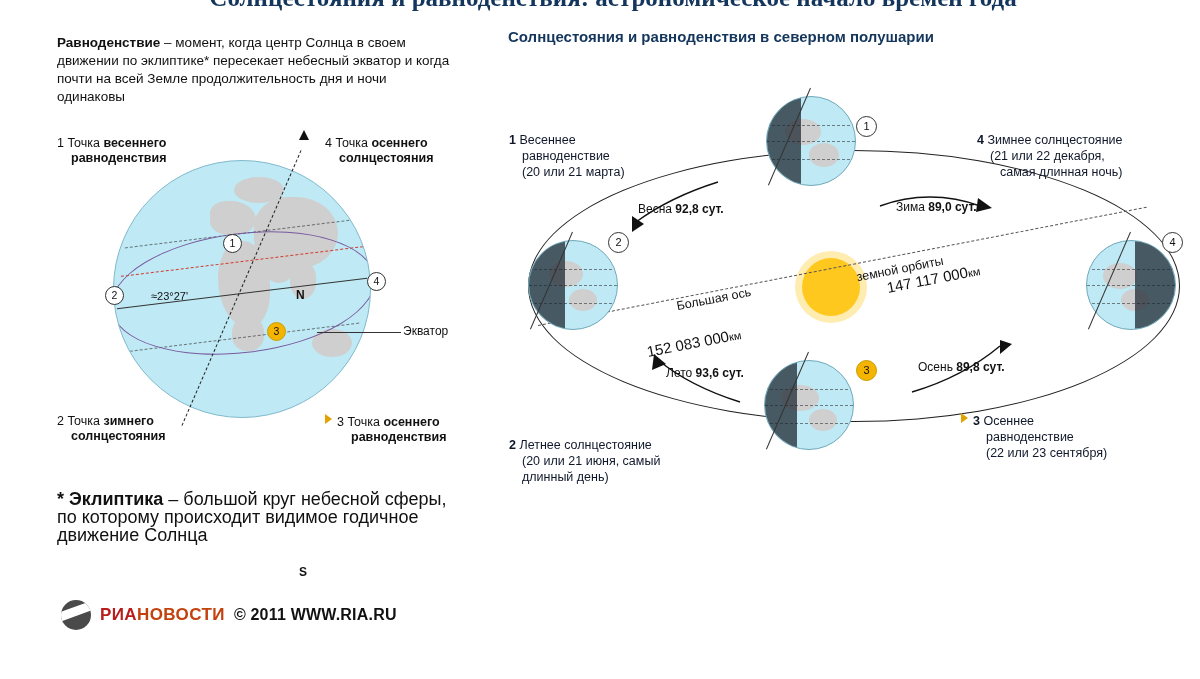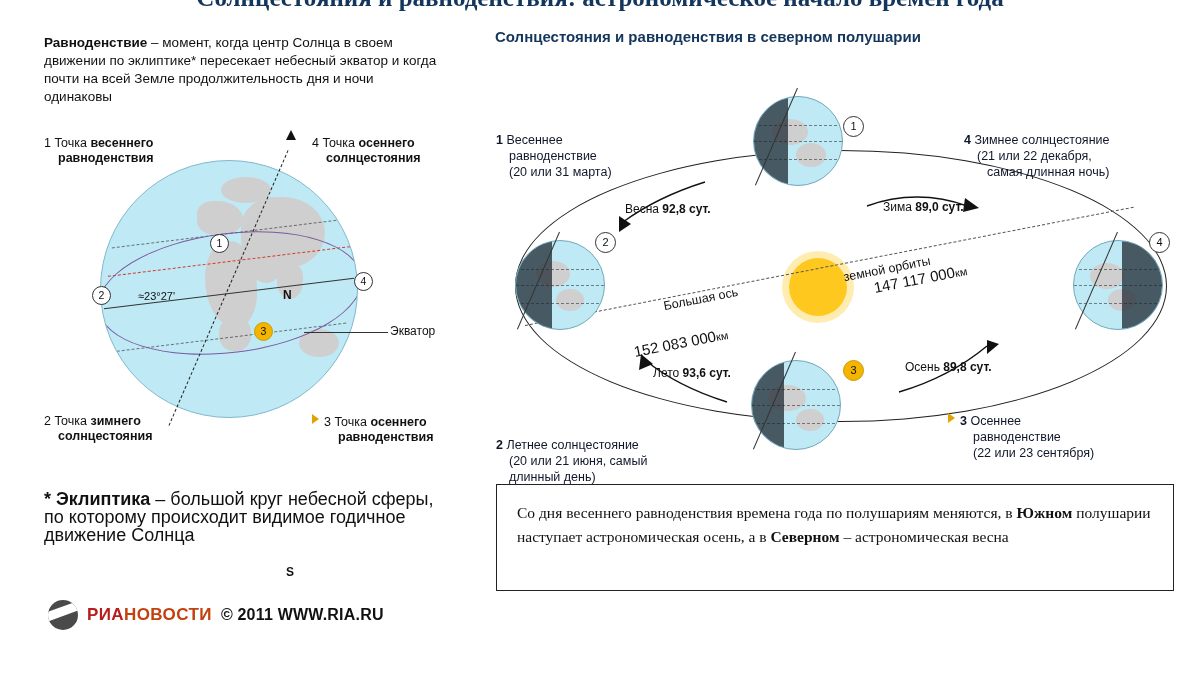--- a/index.html
+++ b/index.html
@@ -4,21 +4,21 @@
 <style>
   html,body{margin:0;padding:0;}
   body{
     width:1200px;height:679px;
     background:#ffffff;
     font-family:"Liberation Sans", sans-serif;
     color:#111;
     position:relative;
     overflow:hidden;
   }
-  .page{position:absolute;left:0;top:0;width:1132px;height:679px;}
+  .page{position:absolute;left:13px;top:0;width:1132px;height:679px;}
 
   
   .title-strip{
     position:absolute;left:0;top:0;width:1200px;height:14px;
     overflow:hidden;
   }
   .title-strip .t{
     position:absolute;left:50%;transform:translateX(-50%);
     top:-16px;
     white-space:nowrap;
@@ -328,21 +328,21 @@
       <polygon points="146,244 144,260 158,254" fill="#111"></polygon>
       <path d="M404,282 C438,272 468,256 492,236" stroke="#111" stroke-width="1.4" fill="none"></path>
       <polygon points="492,230 504,234 492,244" fill="#111"></polygon>
     </svg>
   </div>
 
   <div class="corner-lbl" style="left:496px;top:132px;">
     <b>1</b>
     <span>Весеннее</span><br>
     <span style="margin-left:13px;display:inline-block;">равноденствие</span><br>
-    <span style="margin-left:13px;display:inline-block;">(20 или 31 марта)</span>
+    <span style="margin-left:13px;display:inline-block;">(20 или 21 марта)</span>
   </div>
 
   <div class="corner-lbl" style="left:964px;top:132px;">
     <b>4</b>
     <span>Зимнее солнцестояние</span><br>
     <span style="margin-left:13px;display:inline-block;">(21 или 22 декабря,</span><br>
     <span style="margin-left:23px;display:inline-block;">самая длинная ночь)</span>
   </div>
 
   <div class="corner-lbl" style="left:496px;top:413px;margin-top:24px;">
@@ -352,17 +352,14 @@
     <span style="margin-left:13px;display:inline-block;">длинный день)</span>
   </div>
 
   <div class="corner-lbl" style="left:948px;top:413px;">
     <span class="tri"></span><b>3</b>
     <span>Осеннее</span><br>
     <span style="margin-left:25px;display:inline-block;">равноденствие</span><br>
     <span style="margin-left:25px;display:inline-block;">(22 или 23 сентября)</span>
   </div>
 
-  <div class="note-box">
-    <p><span>Со дня весеннего равноденствия  времена года по полушариям меняются, в </span><b>Южном</b><span> полушарии наступает астрономическая осень, а в </span><b>Северном</b><span> – астрономическая весна</span></p>
-  </div>
 
 </div>
 
 </body></html>

